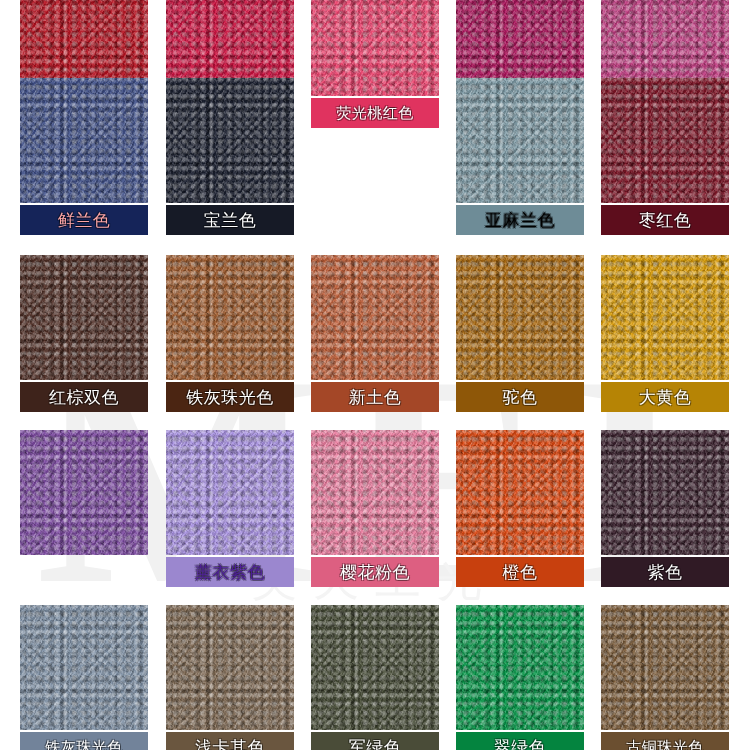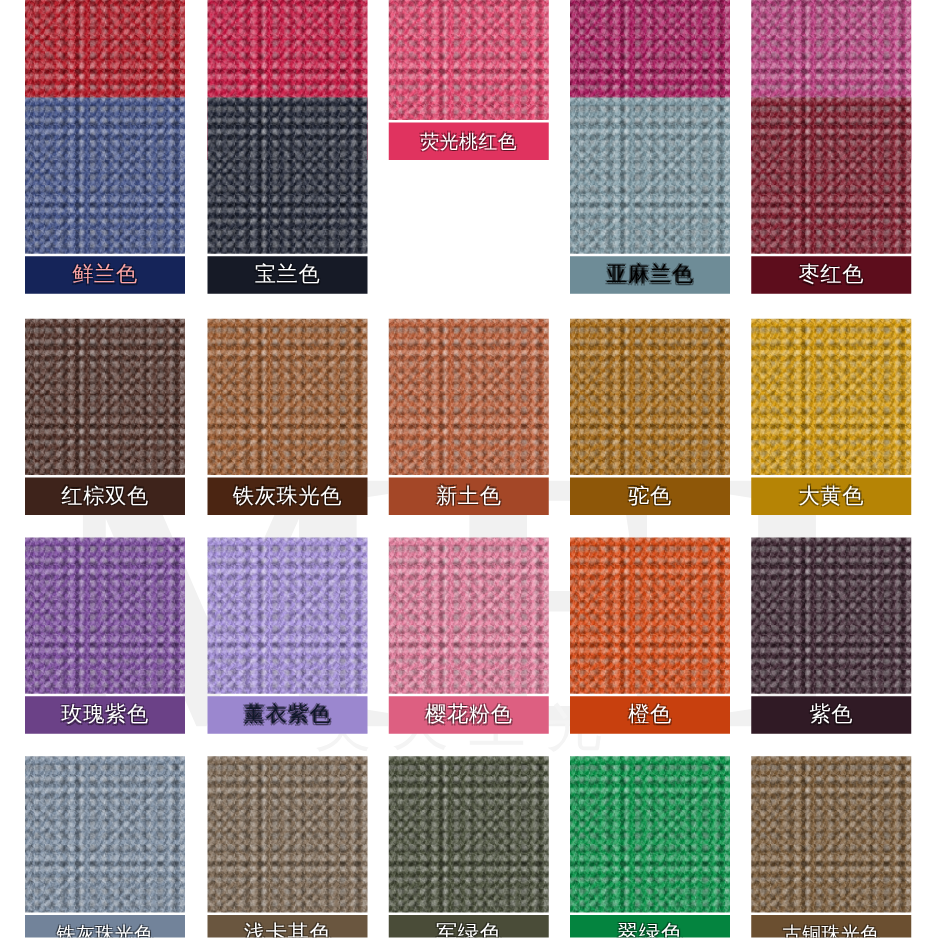--- a/index.html
+++ b/index.html
@@ -217,27 +217,26 @@
           <div class="grain" style="--c: #d79b0b;"></div>
         </div>
         <div class="swatch-label" style="width: 128px; height: 30px; line-height: 30px; top: 127px; background: rgb(182, 132, 5); color: rgb(255, 255, 255);">大黄色</div>
       </div>
     </div>
     <div class="swatch-row" style="top: 430px;">
       <div class="swatch-cell" style="left: 20px; width: 128px;">
         <div class="swatch-texture" style="width: 128px; height: 125px;">
           <div class="grain" style="--c: #7b4a9e;"></div>
         </div>
-        <div class="swatch-label" style="width: 128px; height: 30px; line-height: 30px; top: 127px; background: rgb(107, 65, 135); color: rgb(255, 255, 255);">玫瑰紫色</div>
       </div>
       <div class="swatch-cell" style="left: 166px; width: 128px;">
         <div class="swatch-texture" style="width: 128px; height: 125px;">
           <div class="grain" style="--c: #a791de;"></div>
         </div>
-        <div class="swatch-label" style="width: 128px; height: 30px; line-height: 30px; top: 127px; background: rgb(155, 135, 207); color: #0f172a;">薰衣紫色</div>
+        <div class="swatch-label" style="width: 128px; height: 30px; line-height: 30px; top: 127px; background: rgb(155, 135, 207); color: #4c1d95;">薰衣紫色</div>
       </div>
       <div class="swatch-cell" style="left: 311px; width: 128px;">
         <div class="swatch-texture" style="width: 128px; height: 125px;">
           <div class="grain" style="--c: #e77d9e;"></div>
         </div>
         <div class="swatch-label" style="width: 128px; height: 30px; line-height: 30px; top: 127px; background: rgb(221, 95, 129); color: rgb(255, 255, 255);">樱花粉色</div>
       </div>
       <div class="swatch-cell" style="left: 456px; width: 128px;">
         <div class="swatch-texture" style="width: 128px; height: 125px;">
           <div class="grain" style="--c: #d94812;"></div>

